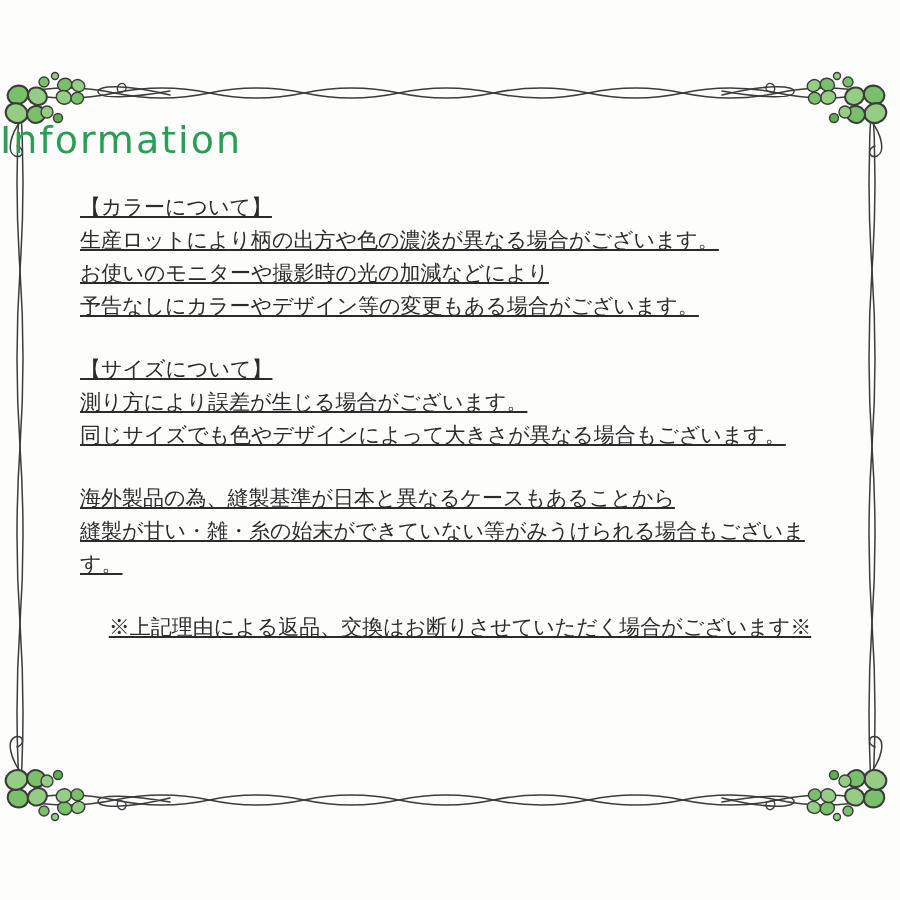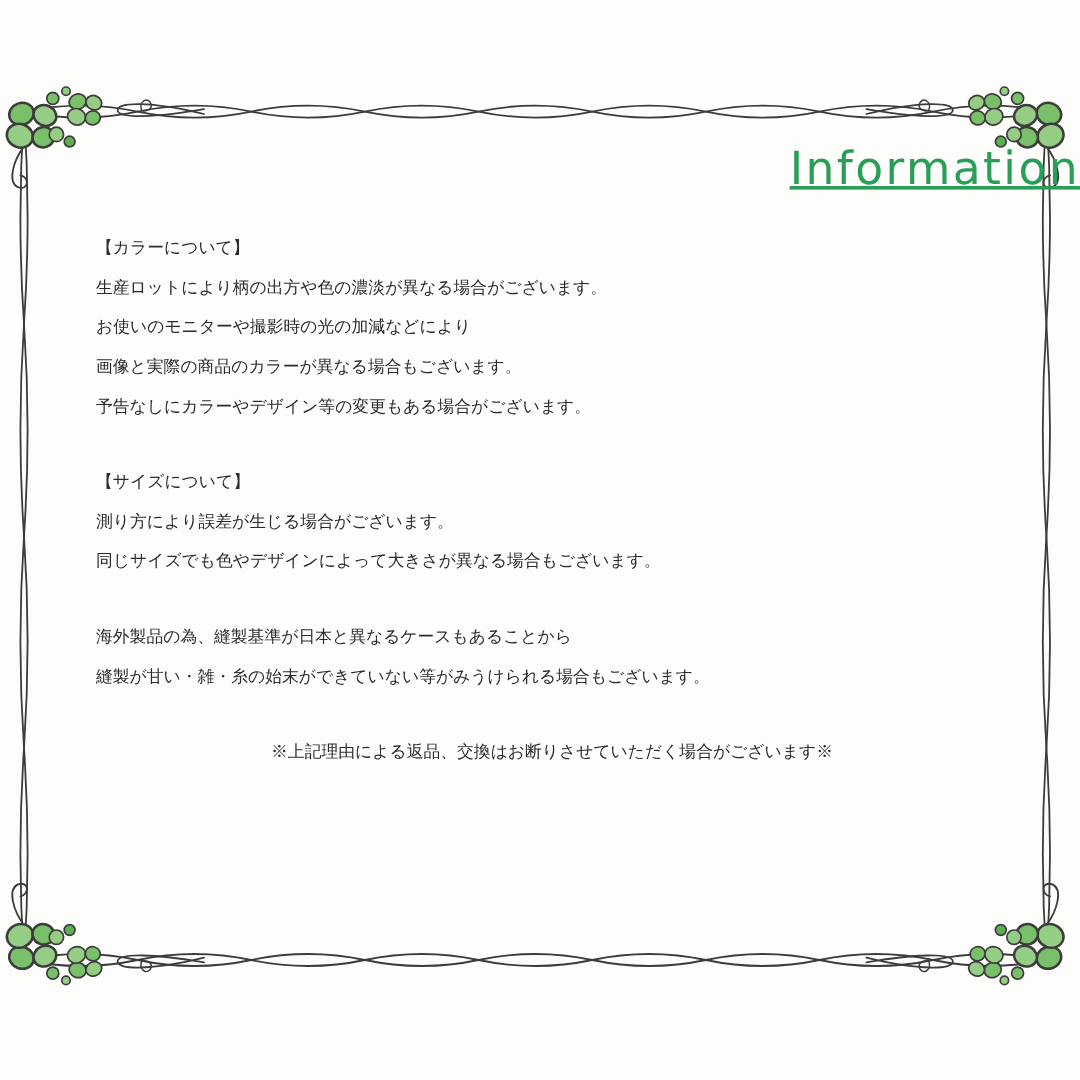--- a/index.html
+++ b/index.html
@@ -23,29 +23,28 @@
   svg.border-art{position:absolute;left:0;top:0;width:900px;height:900px;}
   .ln{fill:none;stroke:var(--line_dark);stroke-width:1.5;stroke-linecap:round;}
   .lnthin{fill:none;stroke:var(--line_dark);stroke-width:1.3;stroke-linecap:round;}
   #clover ellipse{stroke:var(--line_dark);stroke-width:1.6;}
   .pa{fill:var(--clover_fill_a);}
   .pb{fill:var(--clover_fill_b);}
   .pc{fill:var(--clover_fill_c);}
   .dot{stroke:var(--line_dark);stroke-width:1.4;}
   h1.title{
     position:absolute;left:0;top:118px;width:100%;
-    margin:0;text-align:right;
+    margin:0;text-align:left;
     font-family:"DejaVu Sans", sans-serif;
     font-size:38px;font-weight:500;letter-spacing:2px;
     color:var(--title_green);
-    text-decoration:underline;
   }
   .content{
     position:absolute;left:80px;top:190px;width:760px;
-    font-size:14px;line-height:33px;
+    font-size:21px;line-height:33px;text-decoration:underline;
   }
   .content p{margin:0;}
   .content section{margin:0 0 30px 0;}
   .note{margin-top:28px;text-align:center;}
 </style>
 </head>
 <body>
 
 <div class="page">
 
@@ -97,21 +96,20 @@
   </svg>
 
   <h1 class="title">Information</h1>
 
   <div class="content">
 
     <section>
       <p>【カラーについて】</p>
       <p>生産ロットにより柄の出方や色の濃淡が異なる場合がございます。</p>
       <p>お使いのモニターや撮影時の光の加減などにより</p>
-      <p>画像と実際の商品のカラーが異なる場合もございます。</p>
       <p>予告なしにカラーやデザイン等の変更もある場合がございます。</p>
     </section>
 
     <section>
       <p>【サイズについて】</p>
       <p>測り方により誤差が生じる場合がございます。</p>
       <p>同じサイズでも色やデザインによって大きさが異なる場合もございます。</p>
     </section>
 
     <section>

